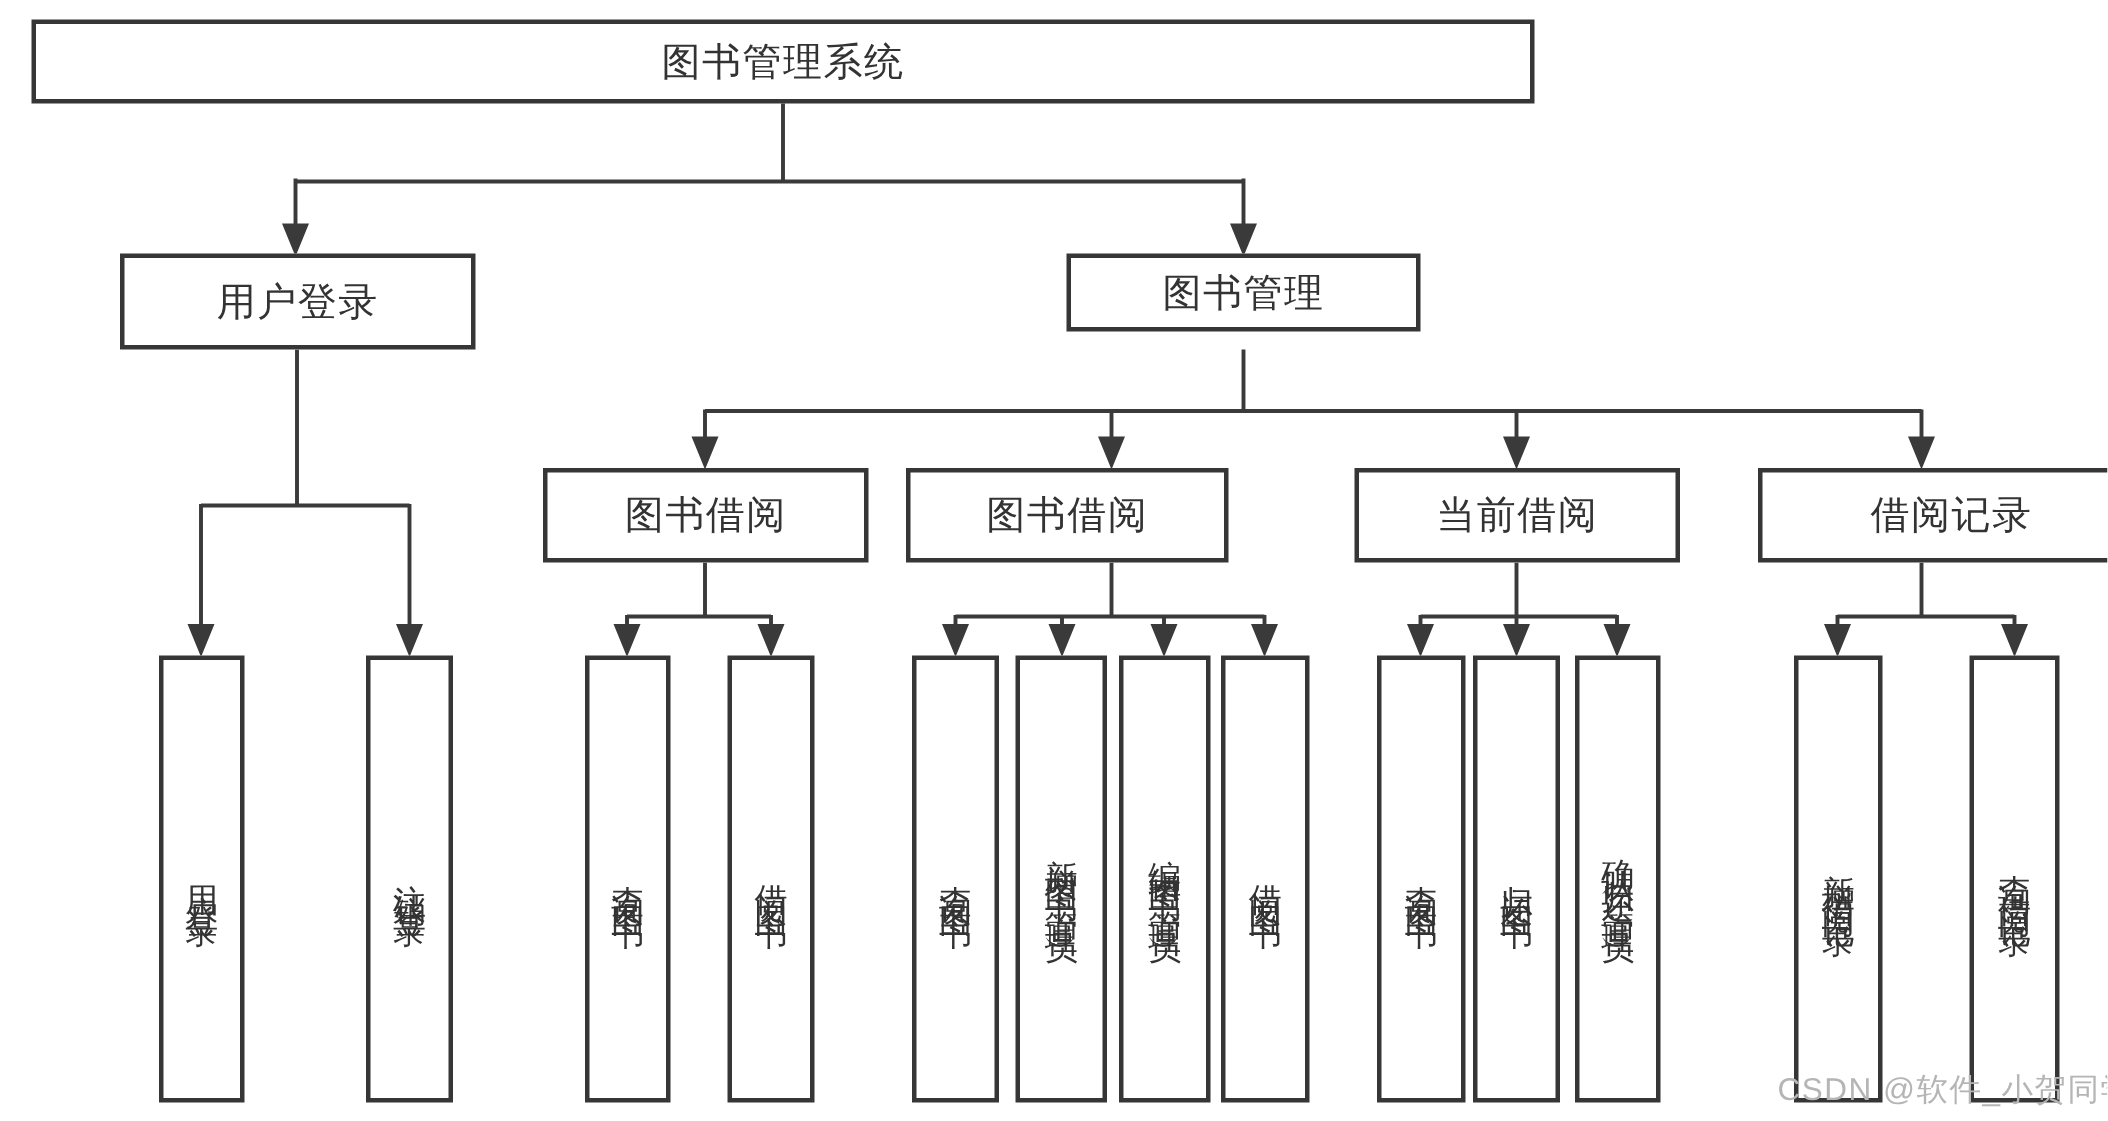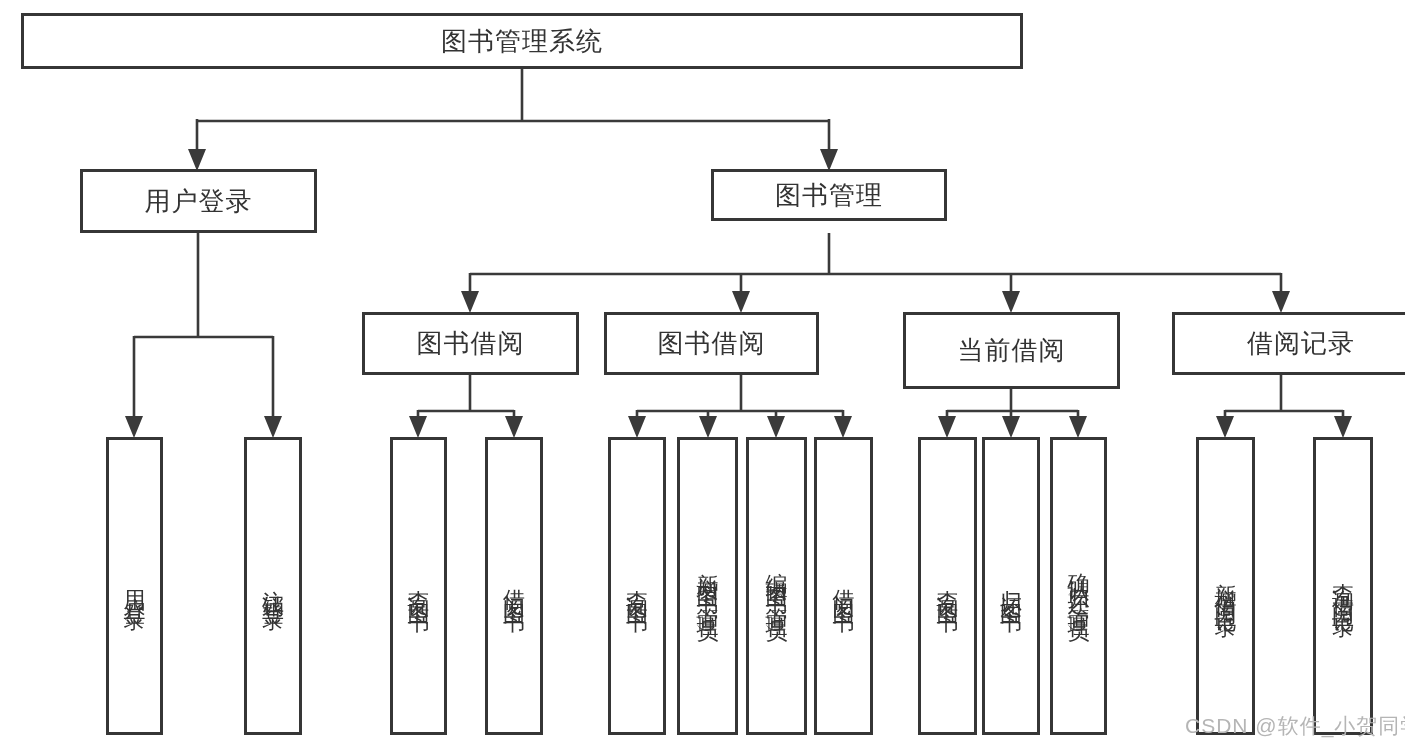--- a/index.html
+++ b/index.html
@@ -108,21 +108,21 @@
   <div class="box hbox" style="left:711px;top:169px;width:236px;height:52px">
     <span>图书管理</span>
   </div>
 
   <div class="box hbox" style="left:362px;top:312px;width:217px;height:63px">
     <span>图书借阅</span>
   </div>
   <div class="box hbox" style="left:604px;top:312px;width:215px;height:63px">
     <span>图书借阅</span>
   </div>
-  <div class="box hbox" style="left:903px;top:312px;width:217px;height:77px">
+  <div class="box hbox" style="left:903px;top:312px;width:217px;height:63px">
     <span>当前借阅</span>
   </div>
   <div class="box hbox" style="left:1172px;top:312px;width:258px;height:63px">
     <span>借阅记录</span>
   </div>
 
   <div class="box leaf" style="left:106px;width:57px">
     <span class="vtext">用户登录</span>
   </div>
   <div class="box leaf" style="left:244px;width:58px">

